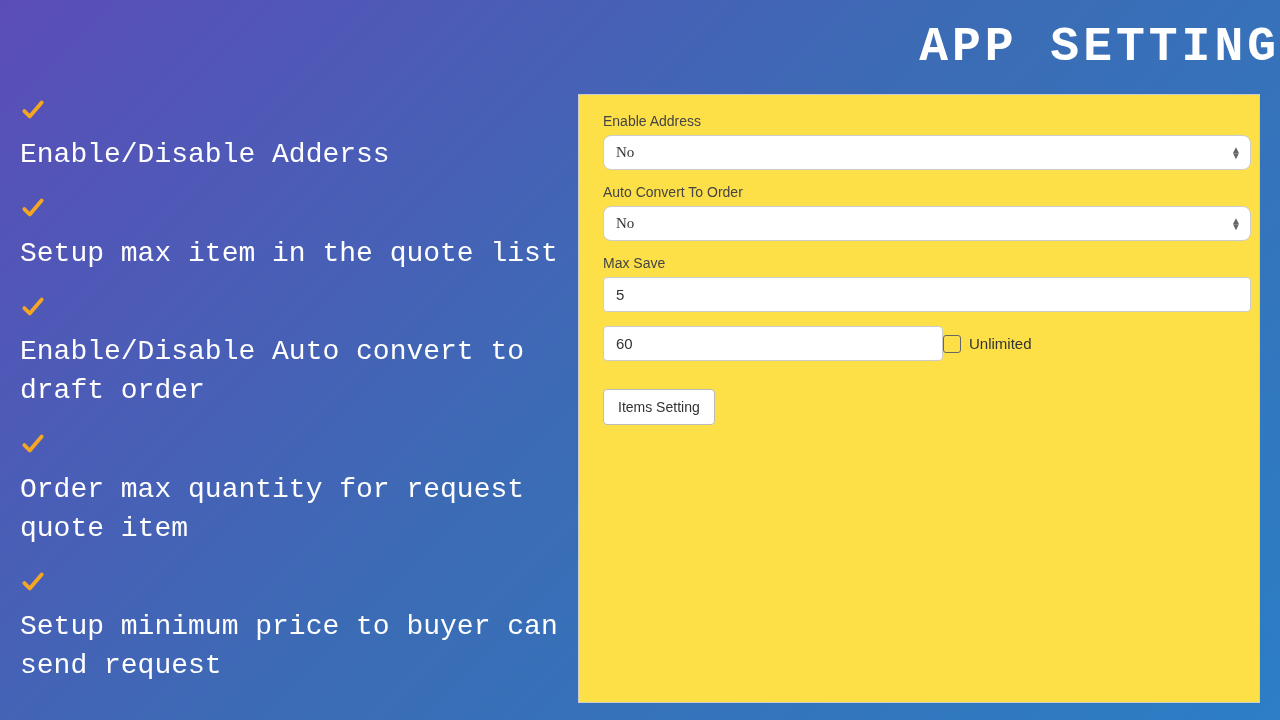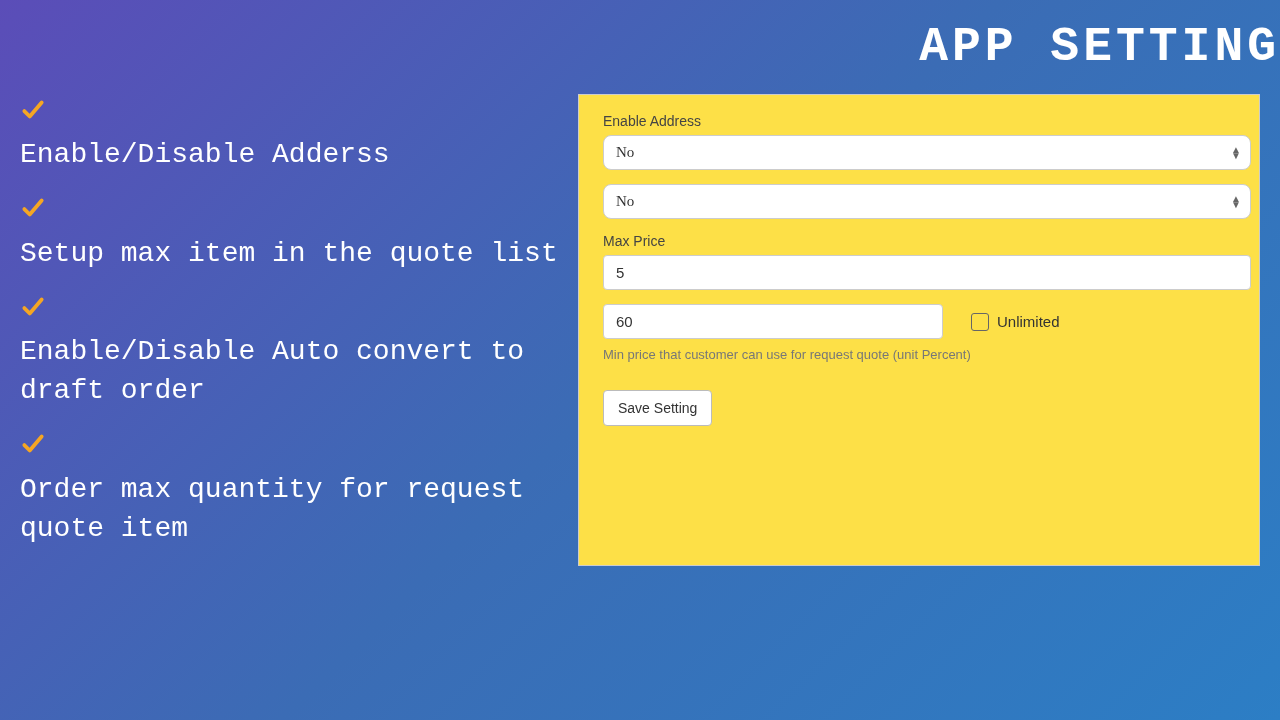--- a/index.html
+++ b/index.html
@@ -95,21 +95,20 @@
       width: 100%;
       padding: 8px 12px;
       font-size: 15px;
       border: 1px solid #ccc;
       border-radius: 4px;
       color: #333;
     }
     .min-price-row {
       display: flex;
       align-items: center;
-      gap: 28px;
     }
     .min-price-input-wrapper {
       width: 340px;
     }
     .checkbox-group {
       display: flex;
       align-items: flex-start;
       gap: 8px;
     }
     .checkbox-box {
@@ -172,55 +171,63 @@
       <span class="feature-text">Enable/Disable Auto convert to draft order</span>
     </div>
     <div class="feature-item">
       <span class="checkmark">
         <svg width="26" height="26" viewBox="0 0 24 24">
             <path d="M4 13 L9 18 L20 5" stroke="#f5a623" stroke-width="3.5" fill="none" stroke-linecap="round" stroke-linejoin="round"></path>
           </svg>
       </span>
       <span class="feature-text">Order max quantity for request quote item</span>
     </div>
+    <div class="feature-item">
+      <span class="checkmark">
+        <svg width="26" height="26" viewBox="0 0 24 24">
+            <path d="M4 13 L9 18 L20 5" stroke="#f5a623" stroke-width="3.5" fill="none" stroke-linecap="round" stroke-linejoin="round"></path>
+          </svg>
+      </span>
+      <span class="feature-text">Setup minimum price to buyer can send request</span>
+    </div>
   </div>
 
   <div class="form-panel">
 
     <div class="form-group">
       <label class="form-label">Enable Address</label>
       <div class="select-wrapper">
         <div class="form-select">No</div>
         <div class="select-arrows">▲<br>▼</div>
       </div>
     </div>
 
     <div class="form-group">
+      <label class="form-label">Auto Convert To Order</label>
       <div class="select-wrapper">
         <div class="form-select">No</div>
         <div class="select-arrows">▲<br>▼</div>
       </div>
     </div>
 
     <div class="form-group">
-      <label class="form-label">Max Price</label>
+      <label class="form-label">Max Save</label>
       <input type="text" class="form-input" value="5" style="">
     </div>
 
 
     <div class="form-group">
       <div class="min-price-row">
         <div class="min-price-input-wrapper">
           <input type="text" class="form-input" value="60" style="">
         </div>
         <div class="checkbox-group">
           <div class="checkbox-box"></div>
           <span class="checkbox-label">Unlimited</span>
         </div>
       </div>
-      <div class="helper-text">Min price that customer can use for request quote (unit Percent)</div>
-    </div>
-
-    <button class="save-button">Save Setting</button>
+    </div>
+
+    <button class="save-button">Items Setting</button>
 
   </div>
 
 </div>
 
 </body></html>

